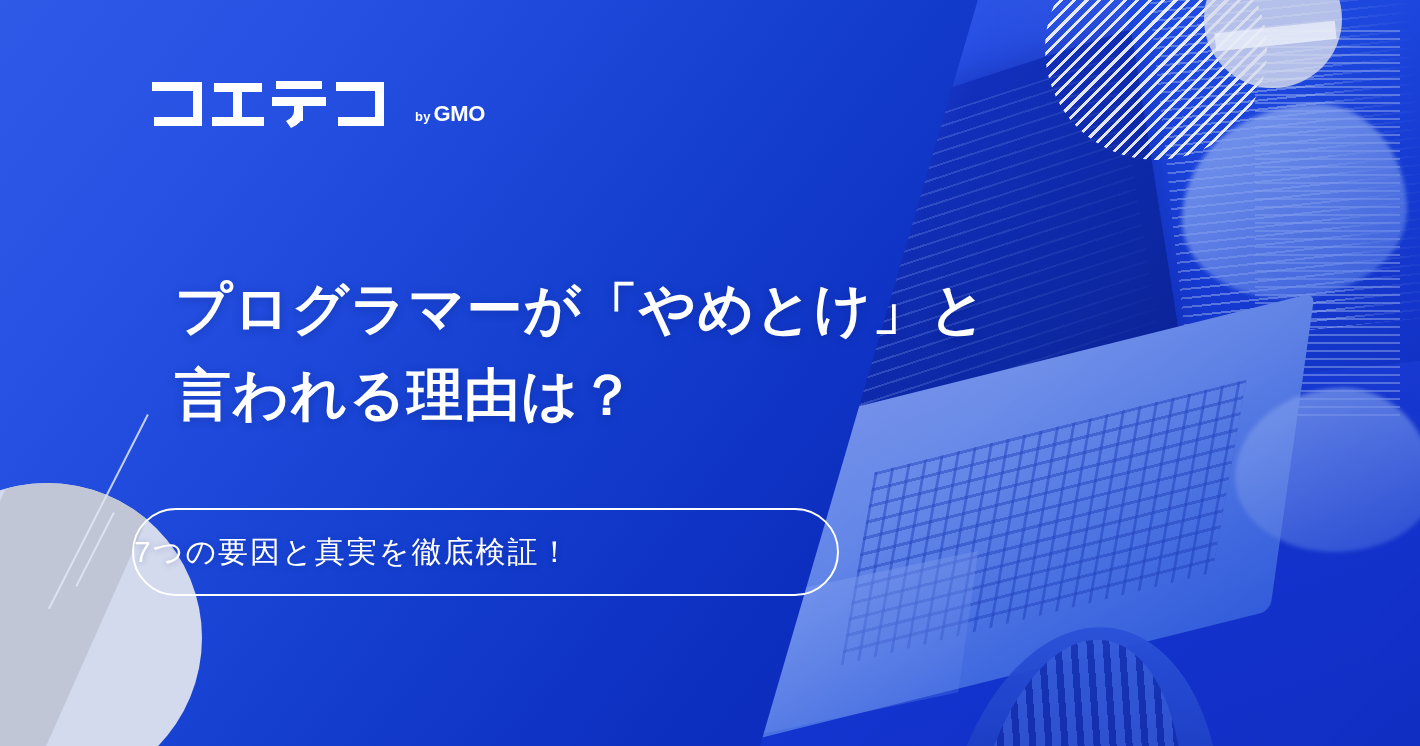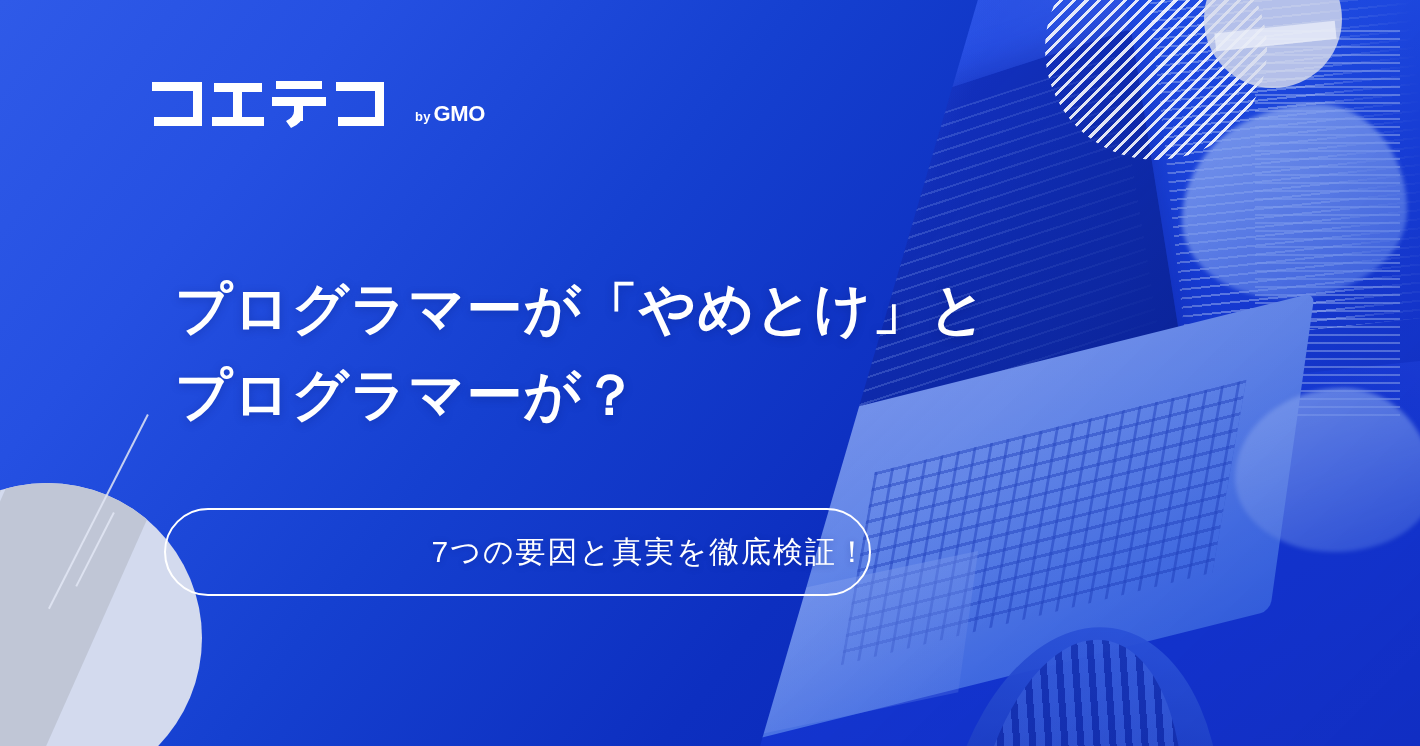--- a/index.html
+++ b/index.html
@@ -304,30 +304,30 @@
     line-height: 86px;
     letter-spacing: 1px;
     text-shadow: 0 2px 10px rgba(5,25,110,0.28);
     white-space: nowrap;
     margin-left: 22px;
   }
   .title .line { display: block; }
 
   .subtitle-pill {
     position: absolute;
-    left: 164px;
+    left: 132px;
     top: 508px;
     width: 707px;
     height: 88px;
     box-sizing: border-box;
     border: 2px solid #ffffff;
     border-radius: 44px;
     display: flex;
     align-items: center;
-    justify-content: flex-end;
+    justify-content: flex-start;
   }
   .subtitle-text {
     color: #ffffff;
     font-size: 30px;
     letter-spacing: 2px;
     text-shadow: 0 1px 6px rgba(5,25,110,0.25);
     white-space: nowrap;
   }
 </style>
 </head>
@@ -385,20 +385,20 @@
       </g>
     </svg>
     <span class="logo-by-gmo">
       <span class="logo-by">by</span>
       <span class="logo-gmo">GMO</span>
     </span>
   </div>
 
   <h1 class="title">
     <span class="line">プログラマーが「やめとけ」と</span>
-    <span class="line">プログラマーが？</span>
+    <span class="line">言われる理由は？</span>
   </h1>
 
   <div class="subtitle-pill">
     <span class="subtitle-text">7つの要因と真実を徹底検証！</span>
   </div>
 
 </div>
 
 </body></html>

